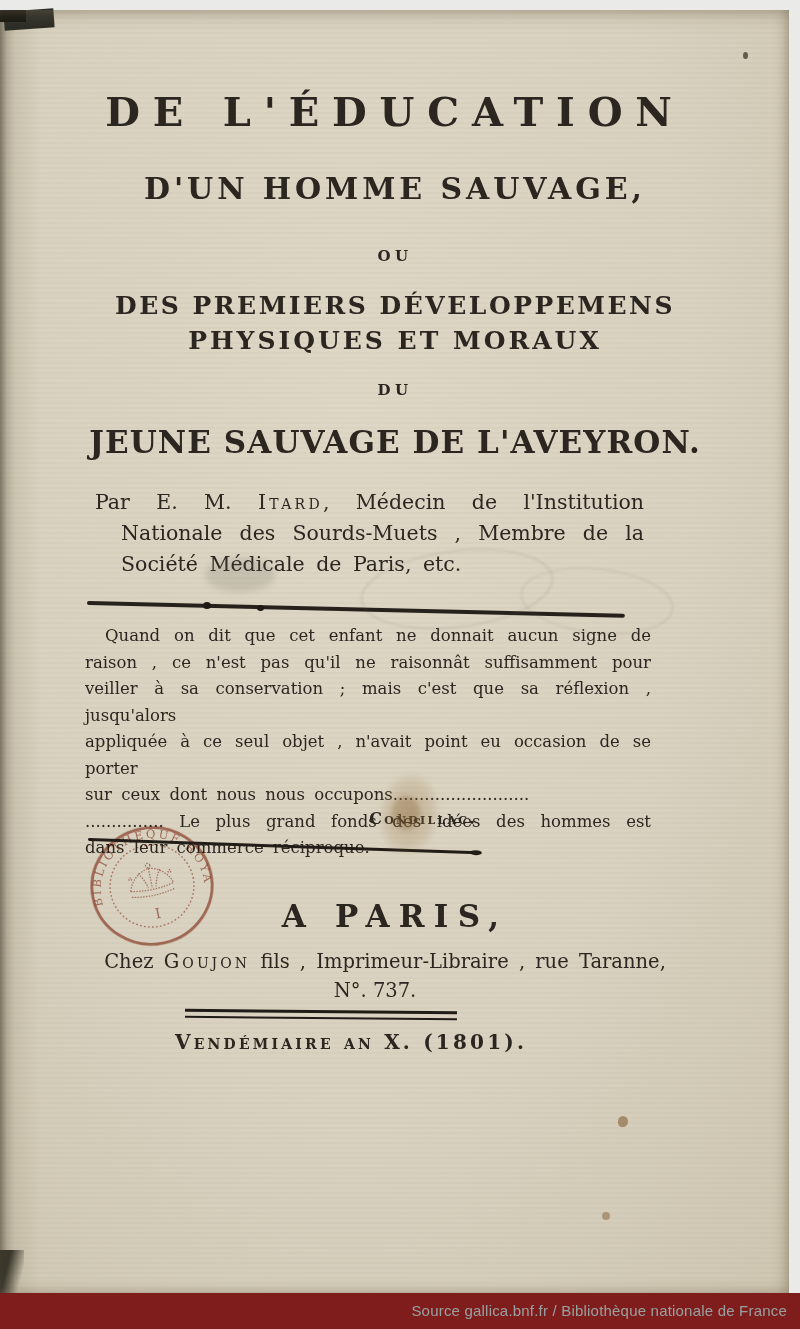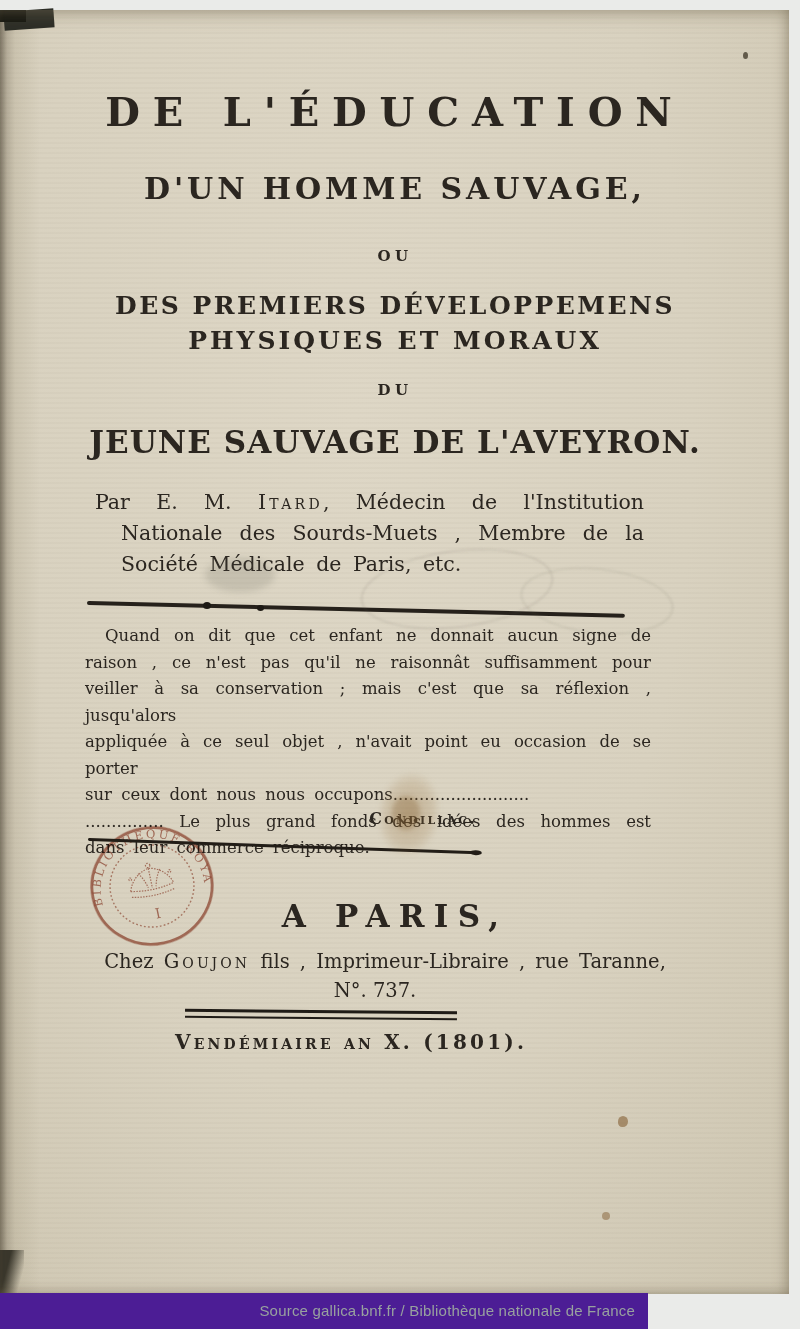--- a/index.html
+++ b/index.html
@@ -80,21 +80,21 @@
   .ghost2{position:absolute;left:520px;top:558px;width:150px;height:62px;border:2px solid rgba(100,95,82,.12);
     border-radius:50%;transform:rotate(6deg);filter:blur(1px);}
   .smudge1{position:absolute;left:205px;top:548px;width:70px;height:34px;border-radius:50%;
     background:rgba(90,85,75,.16);filter:blur(3px);}
   .dot1{position:absolute;left:618px;top:1106px;width:10px;height:11px;border-radius:50% 50% 50% 40%;
     background:rgba(125,85,40,.55);filter:blur(.4px);}
   .dot2{position:absolute;left:602px;top:1202px;width:8px;height:8px;border-radius:50%;
     background:rgba(125,85,40,.45);filter:blur(.4px);}
   .fleck1{position:absolute;left:743px;top:42px;width:5px;height:7px;border-radius:50%;background:rgba(70,62,48,.8);}
   
-  .footer{position:absolute;left:0;bottom:0;width:648px;height:36px;background:#4c1d95;}
+  .footer{position:absolute;left:0;bottom:0;width:800px;height:36px;background:#7f1d1d;}
   .footer .src{position:absolute;right:13px;top:0;line-height:36px;
     font-family:"Liberation Sans", sans-serif;font-size:15px;color:#98a19f;letter-spacing:.2px;}
 </style>
 </head>
 <body>
 
 <div class="page">
   <div class="corner-tl"></div>
   <div class="corner-tl2"></div>
   <div class="corner-bl"></div>

